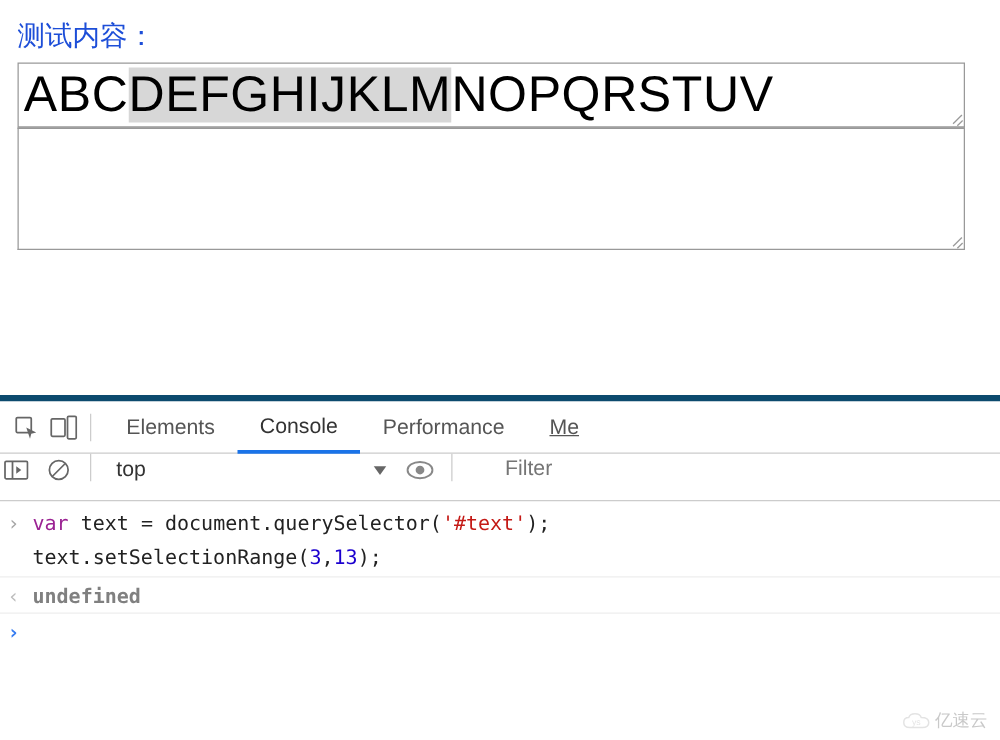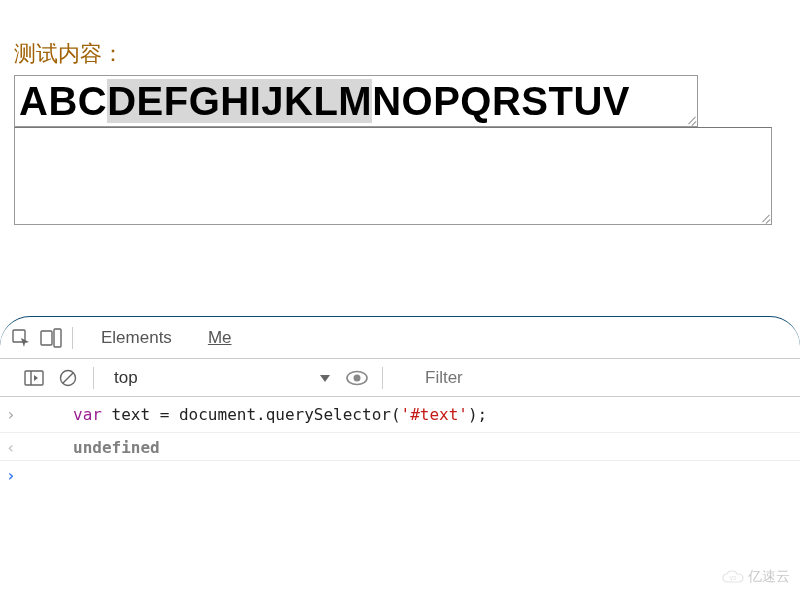--- a/index.html
+++ b/index.html
@@ -9,31 +9,30 @@
     width: 800px;
     height: 592px;
     overflow: hidden;
     position: relative;
   }
   .page-area {
     padding: 14px 14px 0 14px;
   }
   .label {
     font-size: 22px;
-    color: #a16207;
+    color: #1d4ed8;
     margin-bottom: 6px;
-    margin-top: 25px;
   }
   .textarea-wrap {
     position: relative;
     border: 1px solid #999;
-    width: 684px;
+    width: 758px;
     height: 52px;
     font-size: 40px;
-    font-weight: 700;
+    font-weight: 400;
     letter-spacing: 0.5px;
     padding: 0 4px;
     line-height: 50px;
     white-space: nowrap;
     overflow: hidden;
     font-family: Arial, sans-serif;
   }
   .sel { background: #d7d7d7; }
   .textarea2 {
     border: 1px solid #999;
@@ -60,25 +59,24 @@
   }
   .resize-handle::before { width: 10px; right: -1px; bottom: 4px; }
   .resize-handle::after  { width: 6px;  right: -1px; bottom: 1px; }
 
   .devtools {
     position: absolute;
     top: 316px;
     left: 0;
     right: 0;
     bottom: 0;
-    border-top: 1px solid #0c4a6e;
+    border-top: 5px solid #0c4a6e;
     font-family: "Helvetica Neue", Arial, sans-serif;
     font-size: 17px;
     color: #555;
-    border-radius: 30px;
   }
   .tabbar {
     display: flex;
     align-items: center;
     height: 42px;
     border-bottom: 1px solid #ccc;
     padding: 0 6px;
     gap: 0;
   }
   .tabbar .icon-slot {
@@ -103,24 +101,24 @@
     cursor: default;
   }
   .tab.partial { padding-right: 0; text-decoration: underline; }
   .tab.active {
     color: #333;
     border-bottom: 3px solid #1a73e8;
     line-height: 39px;
   }
   .toolbar {
     display: flex;
-    align-items: center;
+    align-items: flex-start;
     height: 38px;
     border-bottom: 1px solid #ccc;
-    padding: 0 21px;
+    padding: 0 0;
     gap: 8px;
   }
   .toolbar .icon-slot {
     width: 26px;
     height: 26px;
     display: flex;
     align-items: center;
     justify-content: center;
     color: #888;
   }
@@ -157,21 +155,20 @@
   }
   .console-body {
     font-family: Menlo, Consolas, monospace;
     font-size: 16px;
     padding: 6px 0;
   }
   .console-line {
     display: flex;
     padding: 1px 6px;
     line-height: 22px;
-    gap: 47px;
   }
   .console-line .gutter {
     width: 20px;
     color: #a6a6a6;
     font-size: 14px;
     flex-shrink: 0;
     text-align: left;
   }
   .console-line .gutter.in::before { content: "›"; color:#a6a6a6; font-size:16px;}
   .console-line .gutter.out::before { content: "‹"; color:#bdbdbd; font-size:16px;}
@@ -224,20 +221,22 @@
       </svg>
     </div>
     <div class="icon-slot">
       <svg width="22" height="20" viewBox="0 0 22 20" class="svg-icon">
         <rect x="1" y="3" width="11" height="14" rx="1"></rect>
         <rect x="14" y="1" width="7" height="18" rx="1"></rect>
       </svg>
     </div>
     <div class="divider"></div>
     <div class="tab">Elements</div>
+    <div class="tab active">Console</div>
+    <div class="tab">Performance</div>
     <div class="tab partial">Me</div>
   </div>
 
   <div class="toolbar">
     <div class="icon-slot">
       <svg width="20" height="16" viewBox="0 0 20 16" class="svg-icon">
         <rect x="1" y="1" width="18" height="14" rx="1"></rect>
         <line x1="7" y1="1" x2="7" y2="15"></line>
         <path d="M10 5 L14 8 L10 11 Z" fill="#666" stroke="none"></path>
       </svg>
@@ -263,20 +262,24 @@
     <input class="filter-input" placeholder="Filter" style="">
   </div>
 
   <div class="console-body">
     <div class="console-line">
       <div class="gutter in"></div>
       <div class="code"><span class="kw">var</span><span> text = document.querySelector(</span><span class="str">'#text'</span><span>);</span></div>
     </div>
     <div class="console-line">
       <div class="gutter"></div>
+    </div>
+    <div class="console-line">
+      <div class="gutter"></div>
+      <div class="code"><span>text.setSelectionRange(</span><span class="num">3</span><span>,</span><span class="num">13</span><span>);</span></div>
     </div>
     <div class="hr-line"></div>
     <div class="console-line">
       <div class="gutter out"></div>
       <div class="code undef">undefined</div>
     </div>
     <div class="console-line prompt-row">
       <div class="gutter prompt"></div>
       <div class="code"></div>
     </div>

